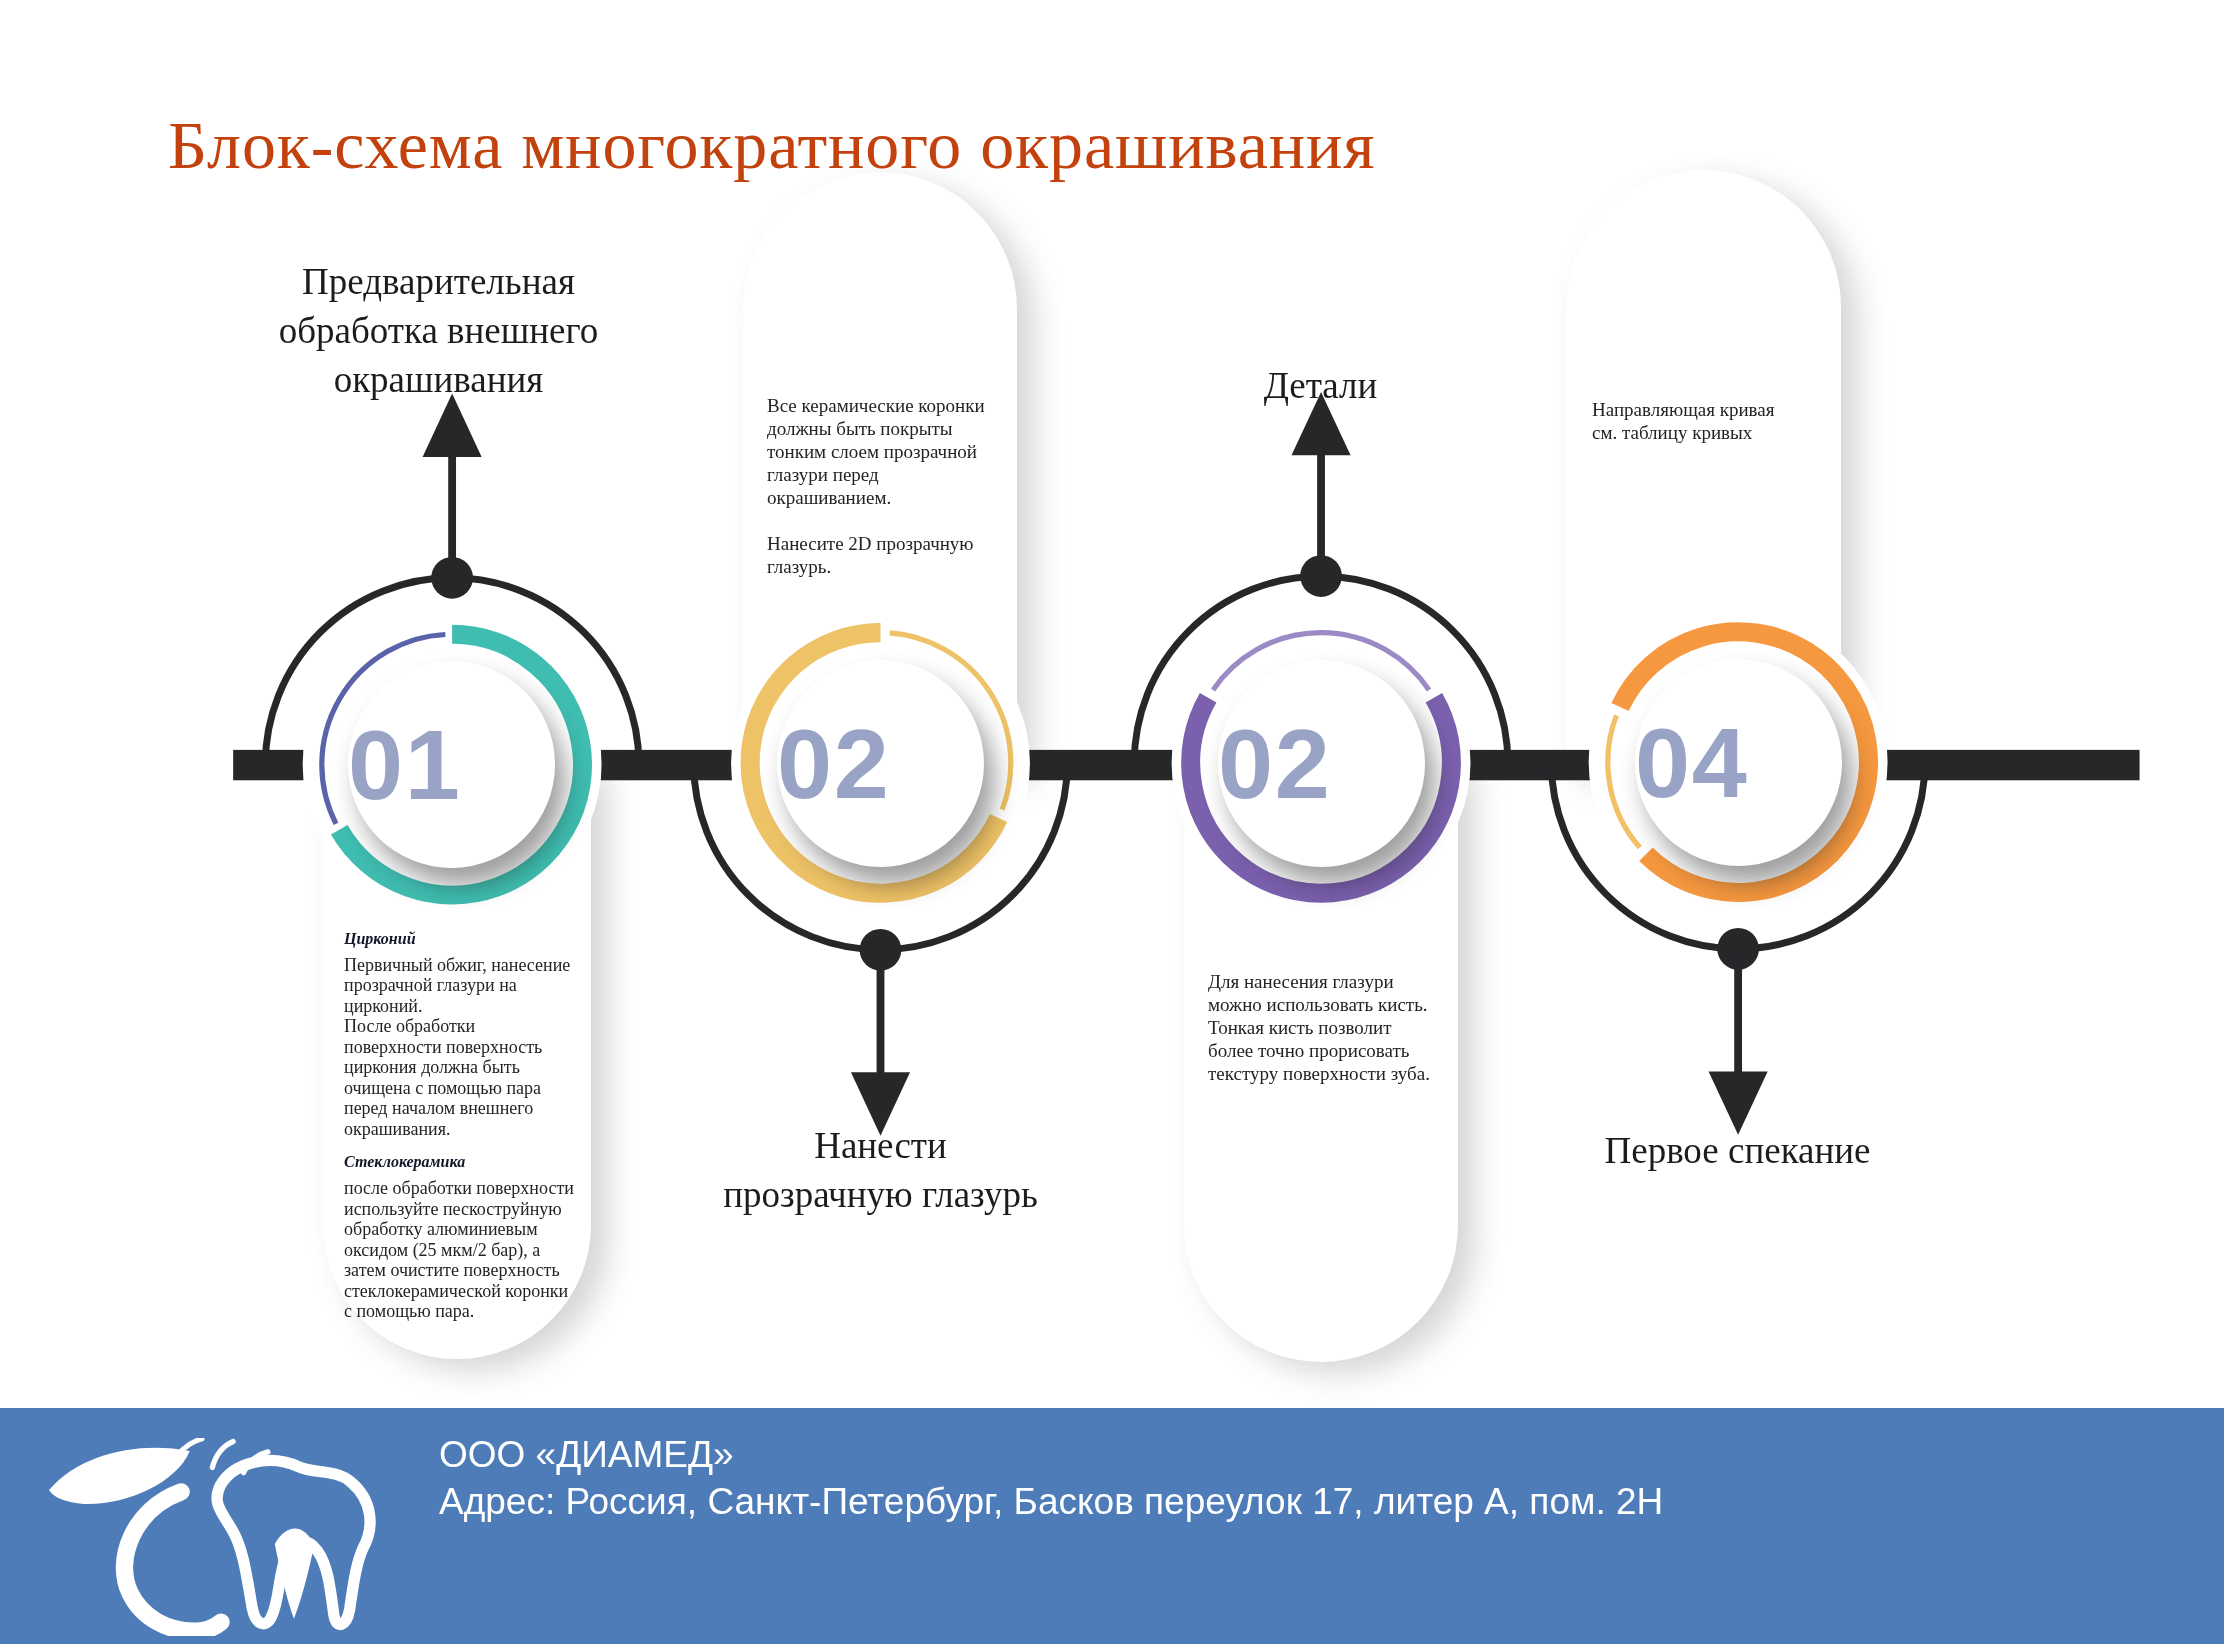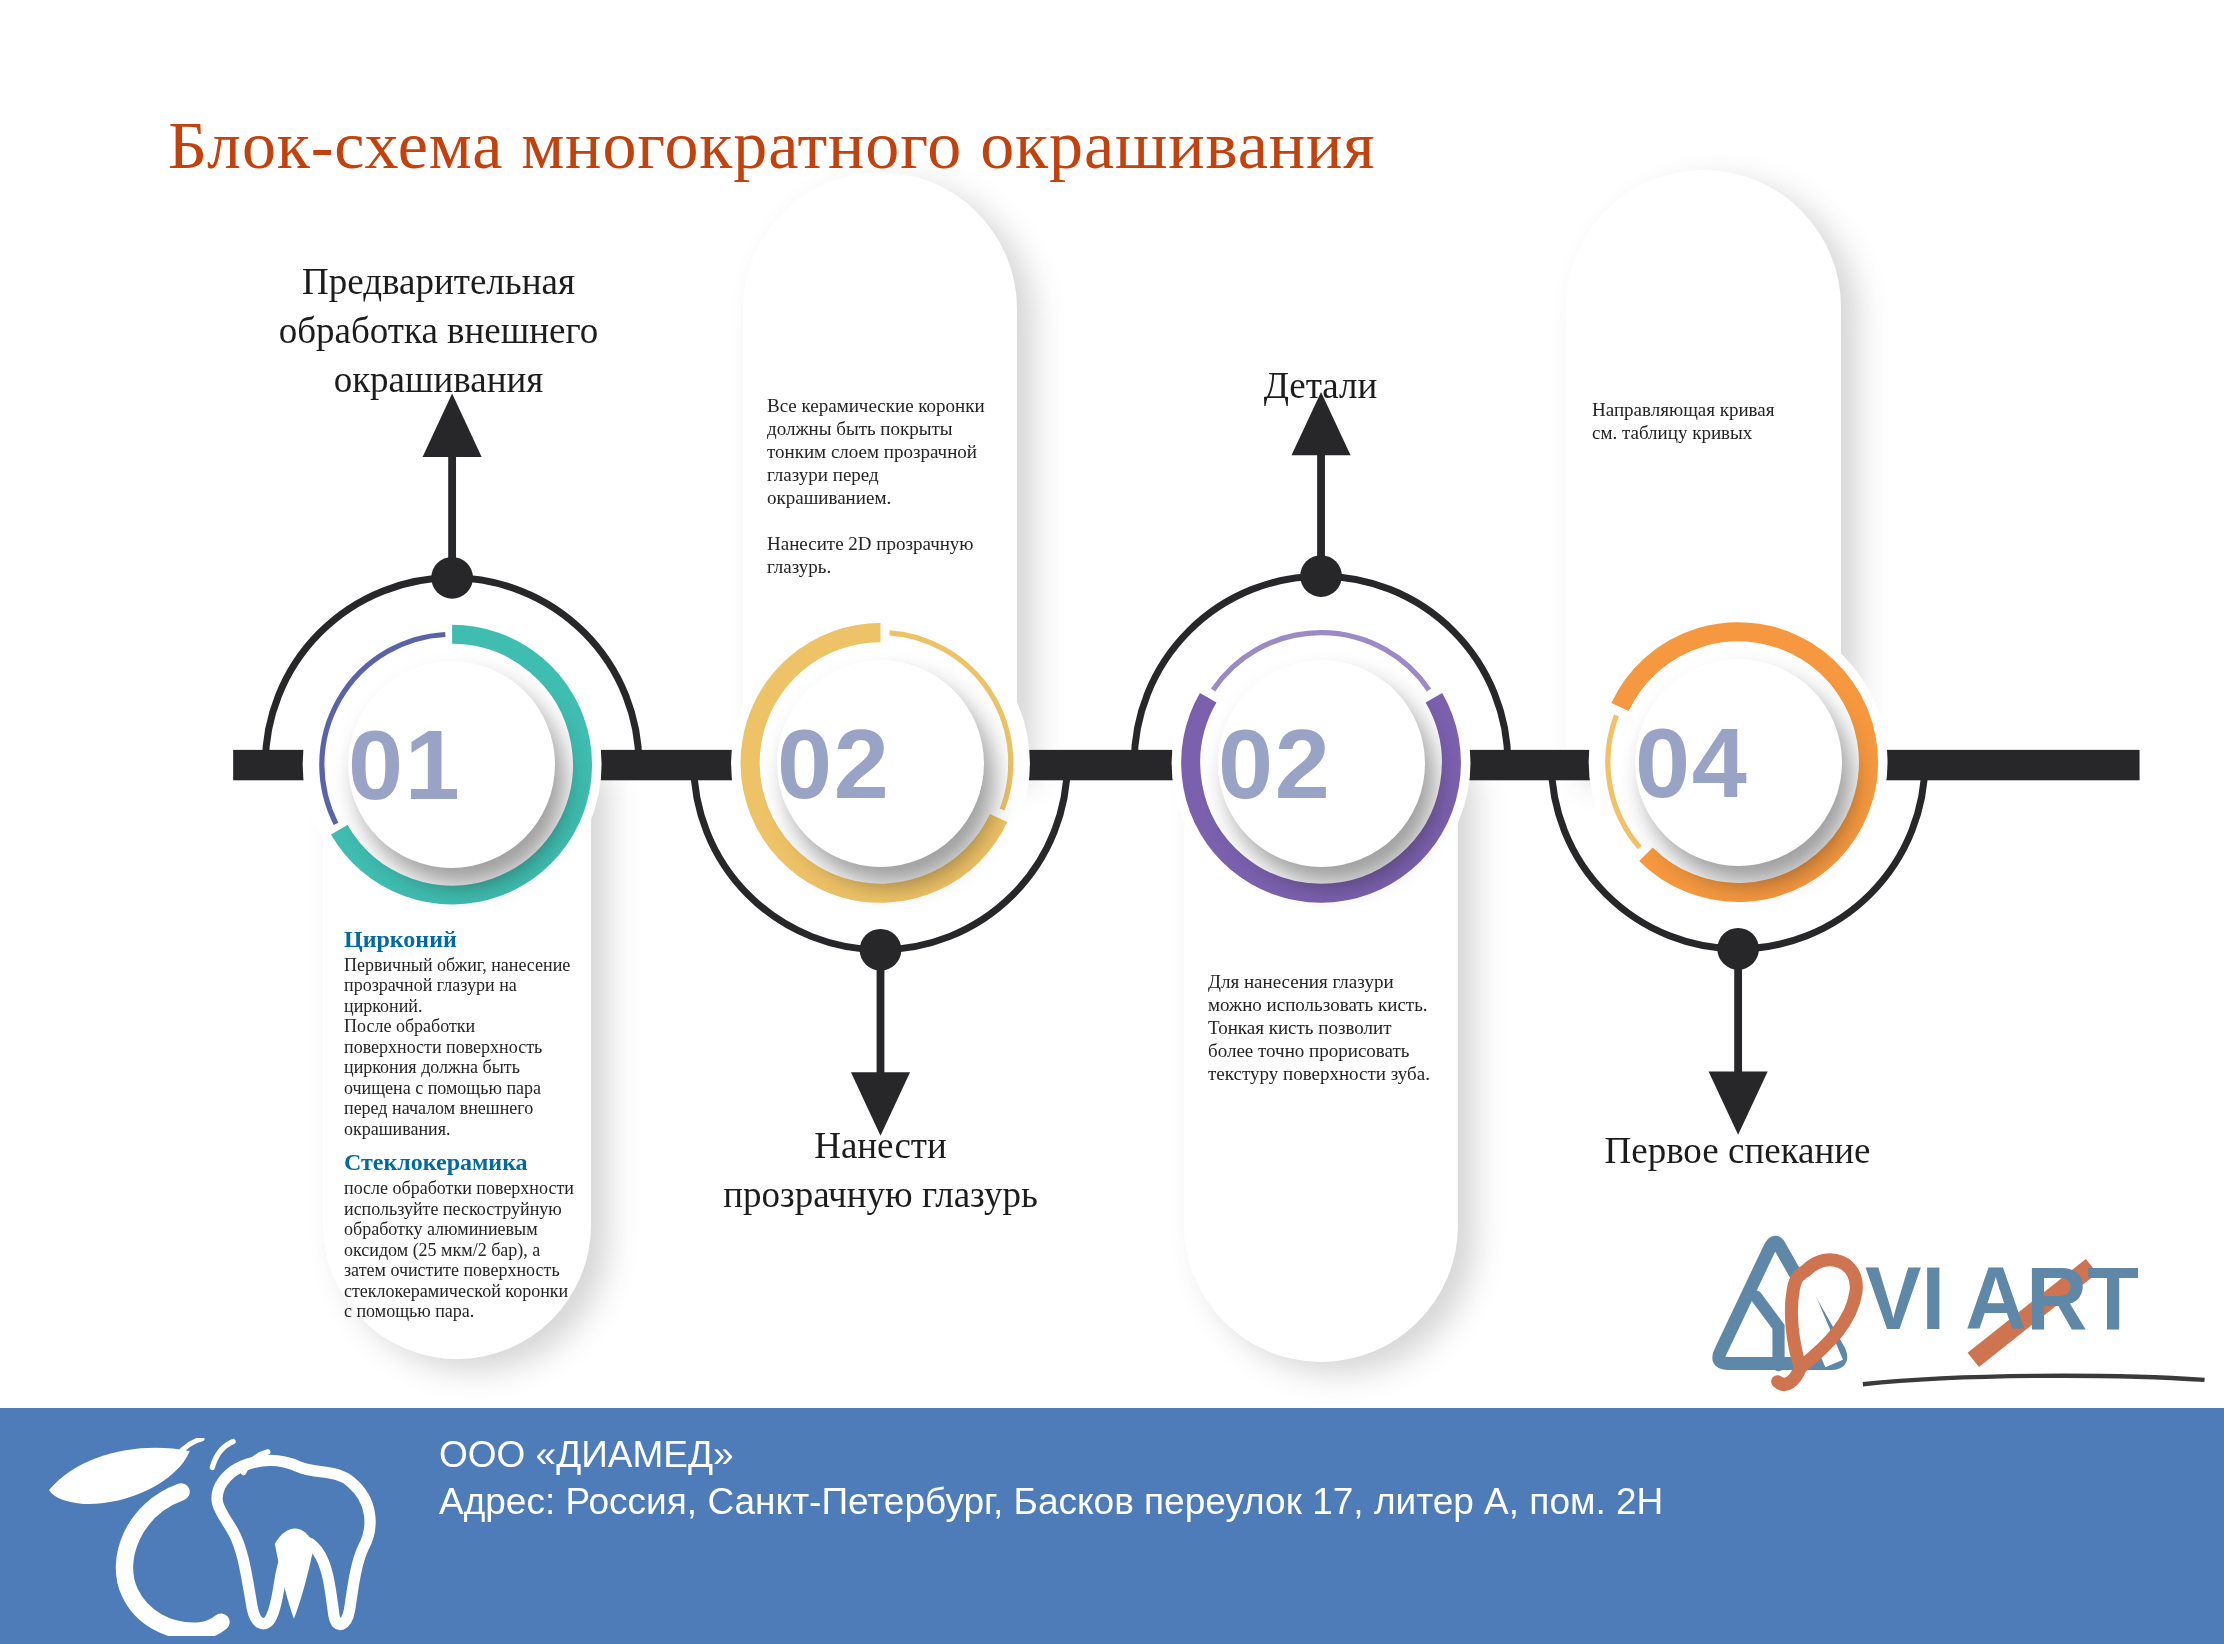--- a/index.html
+++ b/index.html
@@ -13,21 +13,21 @@
   }
   
   .card{
     position:absolute;background:#ffffff;box-sizing:border-box;z-index:1;
     box-shadow:17.4px 12px 29.5px rgba(70,70,70,0.22);
   }
   #card1{left:323px;top:761px;width:268px;height:598px;border-radius:0 0 134px 134px;padding:167px 15.6px 0 21px;}
   #card2{left:743px;top:172px;width:274px;height:598px;border-radius:137px 137px 0 0;padding:222px 23px 0 24px;}
   #card3{left:1184px;top:761px;width:274px;height:601px;border-radius:0 0 137px 137px;padding:209px 19px 0 24px;}
   #card4{left:1566px;top:170px;width:275px;height:600px;border-radius:137px 137px 0 0;padding:228px 19px 0 26px;}
-  .card-heading{font-weight:bold;font-size:24px;line-height:22.6px;color:#0369a1;margin:12px 0 4.3px 0;}
+  .card-heading{font-weight:bold;font-size:16px;line-height:22.6px;color:#0f172a;margin:12px 0 4.3px 0;font-style:italic;}
   .card-heading.first{margin-top:0;}
   .card-text{font-size:18px;line-height:20.5px;color:#242424;white-space:pre-line;}
   #card2 .card-text,#card3 .card-text,#card4 .card-text{font-size:19px;line-height:23px;}
   
   .diagram{position:absolute;left:0;top:0;z-index:2;pointer-events:none;}
   
   .inner-circle{
     position:absolute;width:207px;height:207px;border-radius:50%;background:#ffffff;
     box-shadow:10.4px 17.4px 24px rgba(25,25,25,0.42);display:flex;align-items:center;
     z-index:3;
@@ -155,32 +155,20 @@
   </div>
 
   <div class="step-label" id="label1">Предварительная
 обработка внешнего
 окрашивания</div>
   <div class="step-label" id="label2">Нанести
 прозрачную глазурь</div>
   <div class="step-label" id="label3">Детали</div>
   <div class="step-label" id="label4">Первое спекание</div>
 
-  <div class="viart">
-    <svg class="viart-svg" width="513" height="209" viewBox="0 0 590 240">
-      <path d="M88,45 L158,168 Q164,182 148,182 L30,182 Q14,182 22,167 L78,49 Q83,39 88,45 Z" fill="none" stroke="#5f87a8" stroke-width="15" stroke-linejoin="round"></path>
-      <line x1="112" y1="88" x2="152" y2="182" stroke="#ffffff" stroke-width="22"></line>
-      <path d="M62,105 L88,140 L88,184" fill="none" stroke="#5f87a8" stroke-width="14" stroke-linecap="round"></path>
-      <path d="M120,75 C145,50 182,66 177,100 C172,134 146,160 113,187 C104,158 100,124 105,97 C108,81 112,80 120,75 Z" fill="none" stroke="#cf7450" stroke-width="15" stroke-linejoin="round"></path>
-      <path d="M113,187 C107,203 96,211 87,203" fill="none" stroke="#cf7450" stroke-width="15" stroke-linecap="round"></path>
-      <line x1="312" y1="178" x2="448" y2="70" stroke="#cf7450" stroke-width="21"></line>
-      <path d="M185,206 C300,194 470,194 578,201" fill="none" stroke="#3a3a3a" stroke-width="5"></path>
-    </svg>
-    <span class="viart-text">VI ART</span>
-  </div>
 
   <div class="footer">
     <svg class="tooth-svg" width="358" height="198" viewBox="0 0 412 228">
       <path d="M8,60 C45,16 115,4 170,15 C155,52 95,78 48,76 C28,74 14,70 8,60 Z" fill="#ffffff"></path>
       <path d="M150,30 C158,14 170,5 184,1" fill="none" stroke="#ffffff" stroke-width="6" stroke-linecap="round"></path>
       <path d="M196,34 C200,19 208,9 220,4" fill="none" stroke="#ffffff" stroke-width="6" stroke-linecap="round"></path>
       <path d="M232,40 C238,27 248,19 260,16" fill="none" stroke="#ffffff" stroke-width="6" stroke-linecap="round"></path>
       <path d="M160,62 C105,82 83,140 101,178 C114,206 145,225 182,222 C192,221 200,217 206,212" fill="none" stroke="#ffffff" stroke-width="20" stroke-linecap="round"></path>
       <path d="M205,55 C220,28 262,18 295,33 C315,42 338,35 356,51 C380,71 383,102 370,126 C361,145 358,172 354,198 C351,216 339,222 336,204 C332,176 330,148 317,130 C305,114 291,116 282,134 C272,154 274,186 264,206 C258,219 246,216 242,196 C236,162 232,128 219,106 C205,83 196,74 205,55 Z" fill="none" stroke="#ffffff" stroke-width="13" stroke-linejoin="round"></path>
       <path d="M268,122 C281,98 303,98 313,124 C306,160 297,190 290,208 C283,190 274,154 268,122 Z" fill="#ffffff"></path>

